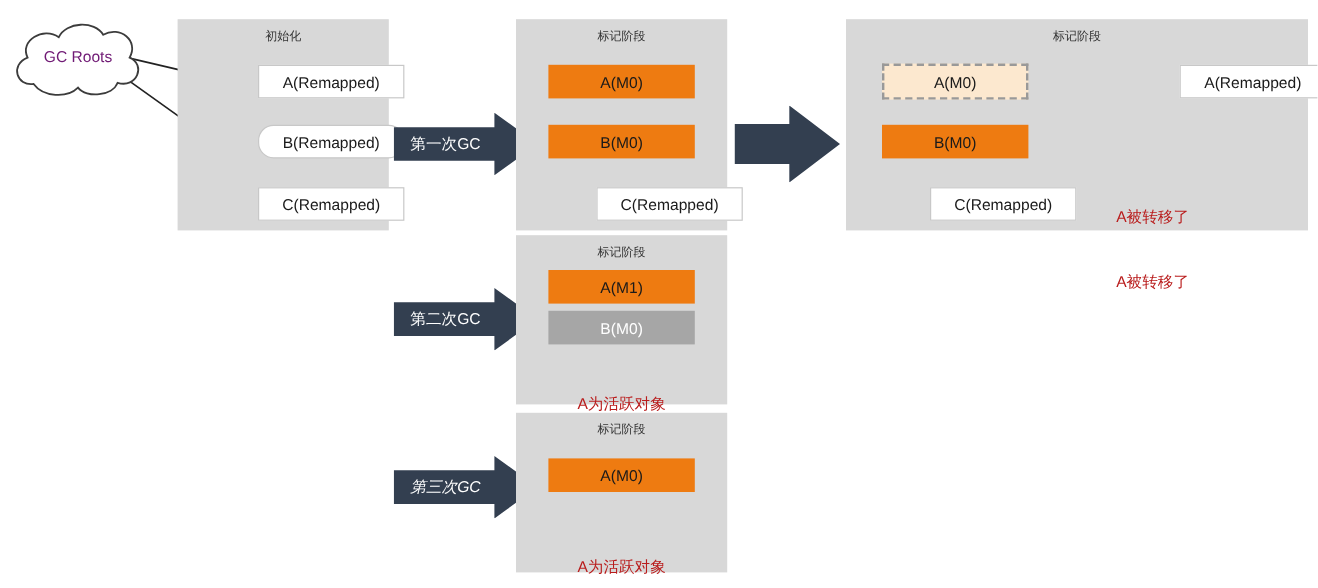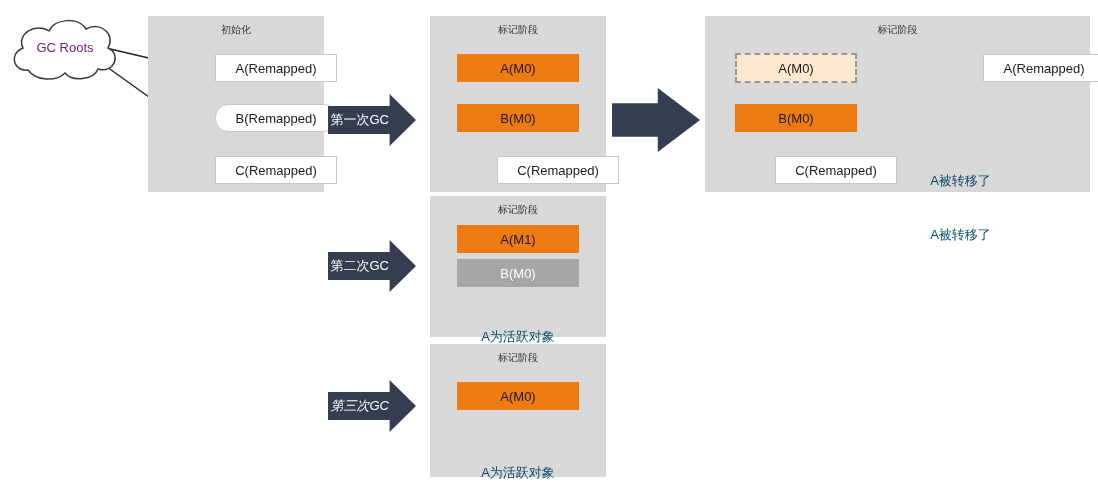--- a/index.html
+++ b/index.html
@@ -13,28 +13,28 @@
 
   .obj{position:absolute;width:122px;height:28px;box-sizing:border-box;
        display:flex;align-items:center;justify-content:center;
        font-size:13px;color:#1a1a1a;}
   .obj.cx{left:50%;transform:translateX(-50%);}
   .obj.white{background:#ffffff;border:1px solid #c8c8c8;margin-left:40px;}
   .obj.orange{background:#ee7b11;}
   .obj.gray{background:#a6a6a6;color:#ffffff;}
   .obj.dashed{background:#fce8cf;border:2px dashed #999999;height:30px;}
 
-  .note{position:absolute;font-size:13px;color:#0c4a6e;text-align:center;
+  .note{position:absolute;font-size:13px;color:#b91c1c;text-align:center;
         line-height:18px;white-space:pre-wrap;}
 
   .block-arrow{position:absolute;background:#333f50;}
   .ba-label{position:absolute;left:0;top:0;width:72%;height:100%;
             display:flex;align-items:center;justify-content:center;
             color:#ffffff;font-size:13px;}
-  .clip-labeled{clip-path:polygon(0 23%,70% 23%,70% 0,100% 50%,70% 100%,70% 77%,0 77%);}
+  .clip-labeled{clip-path:polygon(0 23%,70% 23%,70% 0,100% 50%,70% 100%,70% 77%,0 77%);padding-left:32px;}
   .clip-big{clip-path:polygon(0 24%,52% 24%,52% 0,100% 50%,52% 100%,52% 76%,0 76%);}
 
   .cloud{position:absolute;left:6px;top:8px;width:118px;height:80px;}
   .cloud span{position:absolute;left:0;top:32px;width:100%;text-align:center;
               font-size:13px;color:#701a75;}
 </style>
 </head>
 <body>
 
 <div class="canvas">

